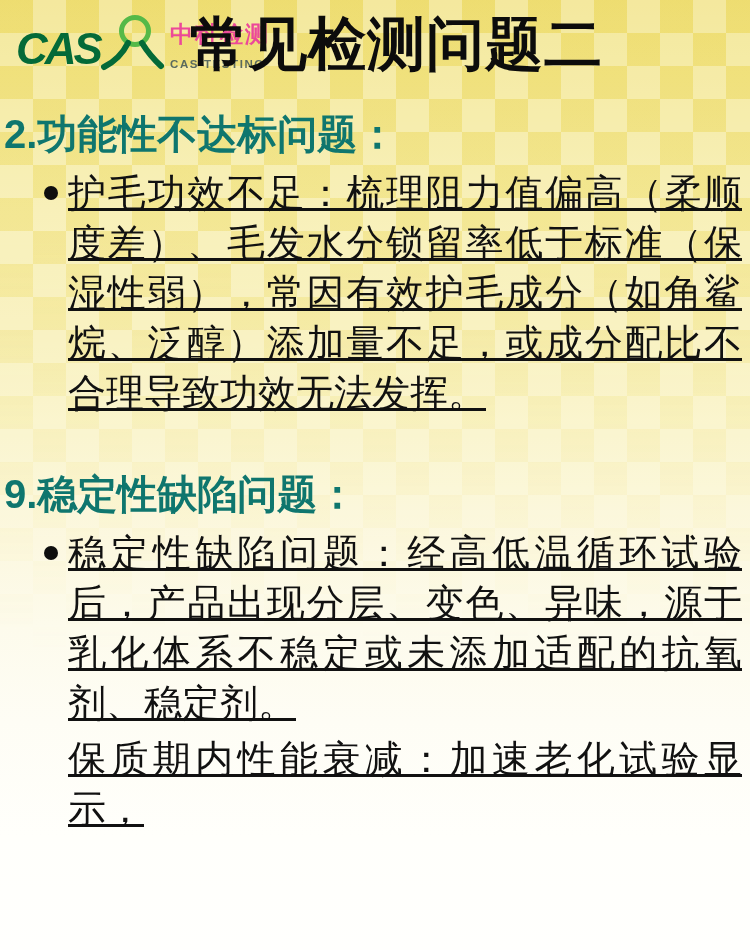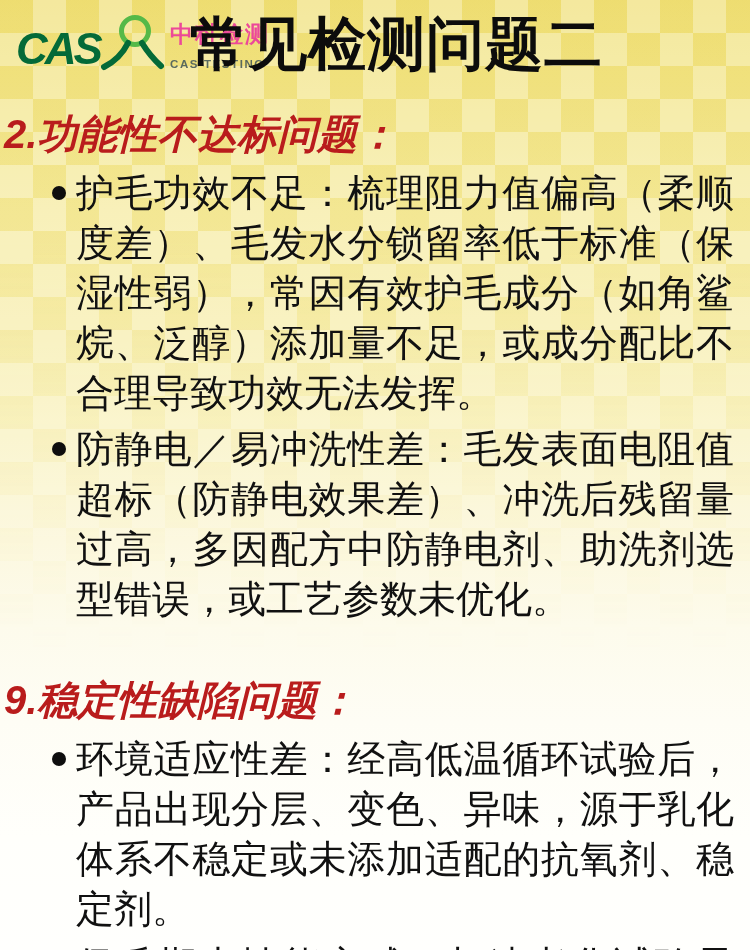--- a/index.html
+++ b/index.html
@@ -70,29 +70,29 @@
   }
   .content {
     position: relative;
     padding: 14px 4px 0 2px;
   }
   .section-heading {
     margin: 0 0 12px 2px;
     font-size: 40px;
     line-height: 44px;
     font-weight: 800;
-    color: #b91c1c;
+    color: #0f766e;
     white-space: nowrap;
-    font-style: italic;
   }
   .section + .section { margin-top: 54px; }
   .bullets {
     list-style: none;
-    margin: 12px;
+    margin: 4px;
     padding: 0;
+    text-decoration: underline;
   }
   .bullets li {
     position: relative;
     padding-left: 62px;
     font-size: 38px;
     line-height: 50px;
     text-align: justify;
     text-justify: inter-character;
     font-weight: 500;
   }
@@ -132,33 +132,29 @@
 
 <div class="content">
 
   <div class="section">
     <h2 class="section-heading">2.功能性不达标问题：</h2>
     <ul class="bullets">
       <li>
         <span class="dot"></span>
         <span>护毛功效不足：梳理阻力值偏高（柔顺度差）、毛发水分锁留率低于标准（保湿性弱），常因有效护毛成分（如角鲨烷、泛醇）添加量不足，或成分配比不合理导致功效无法发挥。</span>
       </li>
-      <li>
-        <span class="dot"></span>
-        <span>防静电／易冲洗性差：毛发表面电阻值超标（防静电效果差）、冲洗后残留量过高，多因配方中防静电剂、助洗剂选型错误，或工艺参数未优化。</span>
-      </li>
     </ul>
   </div>
 
   <div class="section">
     <h2 class="section-heading">9.稳定性缺陷问题：</h2>
     <ul class="bullets">
       <li>
         <span class="dot"></span>
-        <span>环境适应性差：经高低温循环试验后，产品出现分层、变色、异味，源于乳化体系不稳定或未添加适配的抗氧剂、稳定剂。</span>
+        <span>稳定性缺陷问题：经高低温循环试验后，产品出现分层、变色、异味，源于乳化体系不稳定或未添加适配的抗氧剂、稳定剂。</span>
       </li>
       <li>
         
         <span>保质期内性能衰减：加速老化试验显示，</span>
       </li>
     </ul>
   </div>
 
 </div>
 

